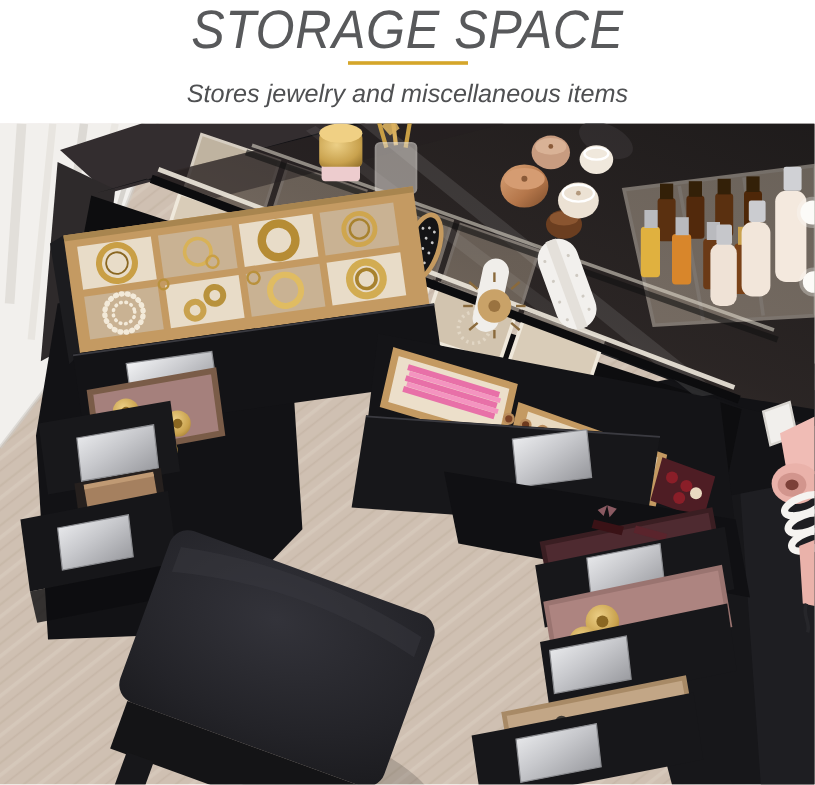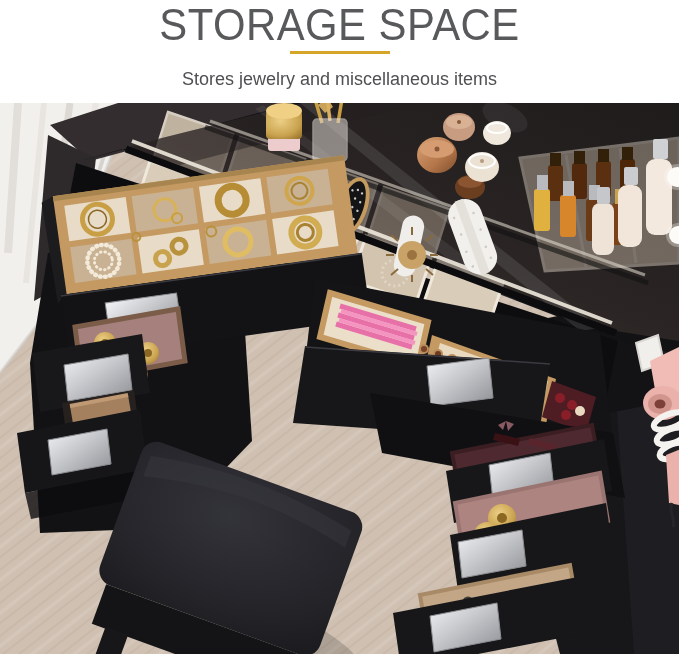--- a/index.html
+++ b/index.html
@@ -1,22 +1,22 @@
 <!DOCTYPE html>
 <html style="--furniture_black: #17171a; --glass_tint: #3a312e; --floor_wood: #cfc0b2; --curtain_white: #f2f0ed; --velvet_cream: #e8dcc8; --velvet_tan: #c9b293; --tray_wood: #c49a62; --gold: #c99f45; --pearl: #f3ead9; --silver_handle: #c7c8cc; --mauve_lining: #ad8480; --blush_pink: #e870a8; --lipstick_brown: #7a4226; --amber: #6b3a16; --dryer_pink: #eab2aa; --leather_black: #232328; --accent: #d5a62a; --title: #58595b; --subtitle: #4f5052;"><head>
 <meta charset="utf-8">
 <style>
   html,body{margin:0;padding:0;background:#ffffff;}
   #frame{position:relative;width:679px;height:654px;overflow:hidden;background:#fff;
          font-family:"Liberation Sans",sans-serif;}
-  #header{position:absolute;top:0;left:0;width:679px;height:103px;background:#fff;text-align:center;}
+  #header{position:absolute;top:0;left:0;width:679px;height:103px;background:#fff;text-align:center;font-style:italic;}
   #title{margin:0;padding-top:1px;font-size:45px;line-height:47px;font-weight:500;
          color:var(--title,#58595b);letter-spacing:.5px;transform:scaleX(.93);transform-origin:50% 0;}
   #divider{width:100px;height:3px;margin:3px auto 4px auto;background:var(--accent,#d5a62a);}
-  #subtitle{margin:12px;font-size:18px;line-height:26px;font-weight:400;color:var(--subtitle,#4f5052);}
+  #subtitle{margin:12px;font-size:21px;line-height:26px;font-weight:400;color:var(--subtitle,#4f5052);}
   #photo{position:absolute;top:103px;left:0;width:679px;height:551px;display:block;}
 </style>
 </head>
 <body>
 
 <div id="frame">
 
   <div id="header">
     <h1 id="title">STORAGE SPACE</h1>
     <div id="divider"></div>

